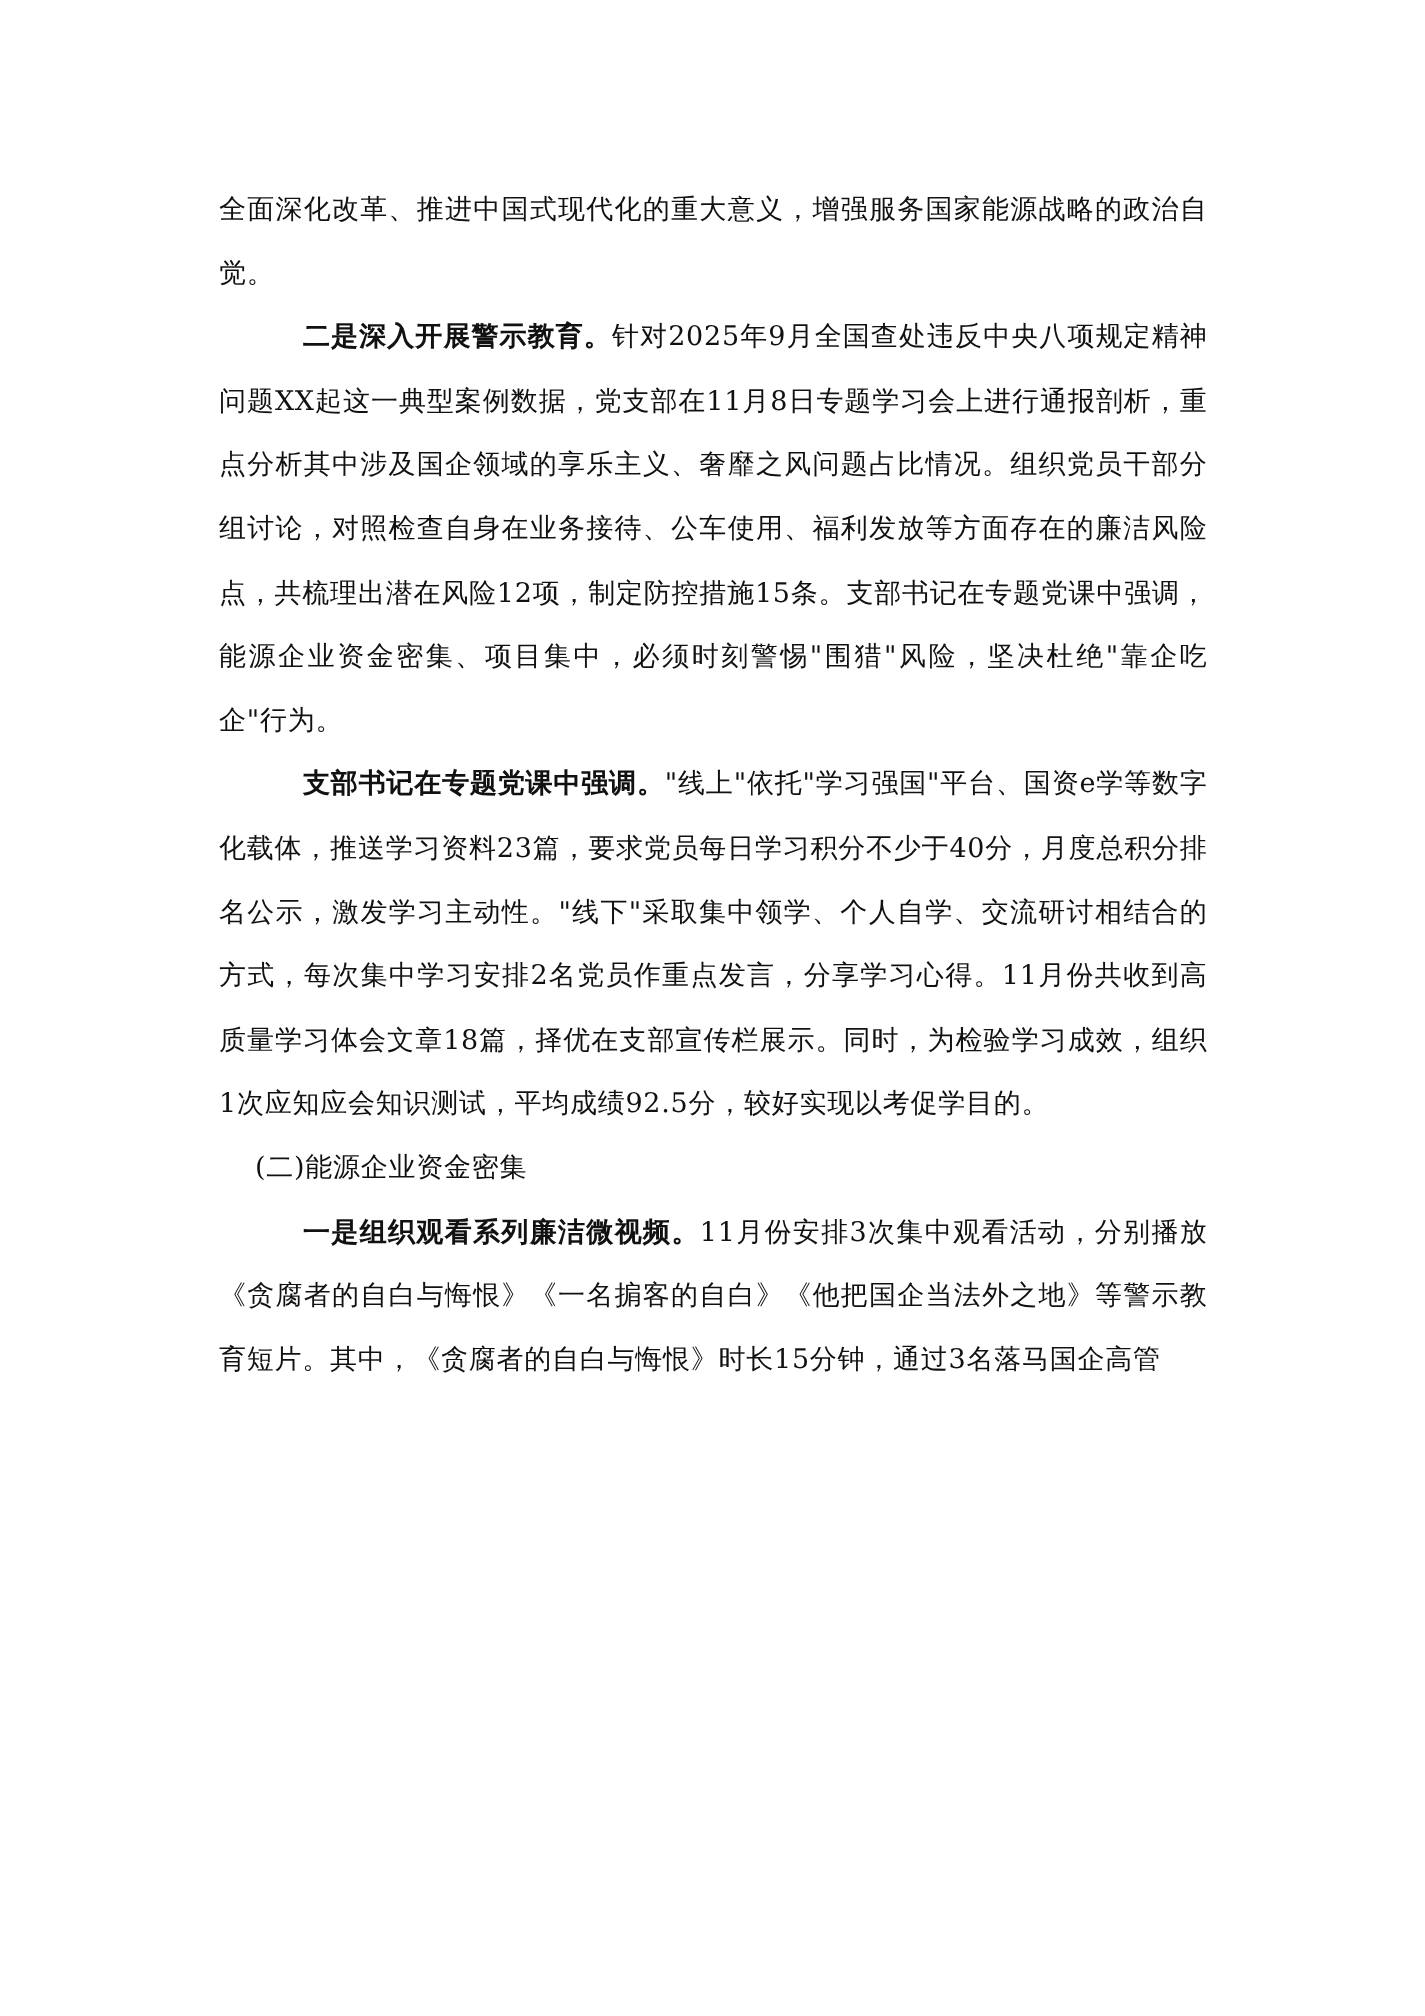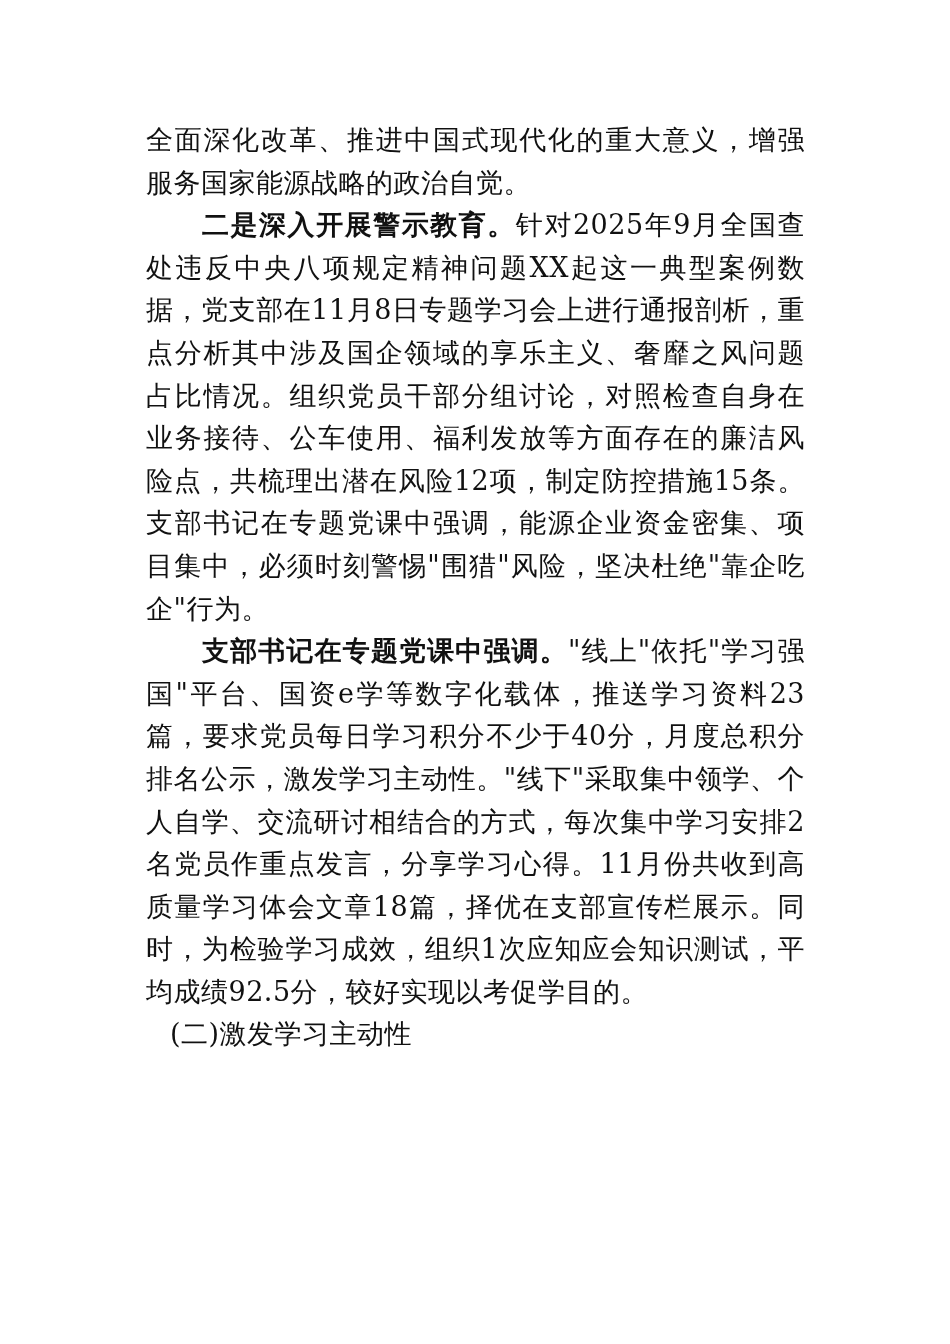--- a/index.html
+++ b/index.html
@@ -1,20 +1,20 @@
 <!DOCTYPE html>
 <html><head>
 <meta charset="utf-8">
 <style>
   html, body { margin:0; padding:0; background:#ffffff; }
   body { width:950px; height:1344px; overflow:hidden; position:relative; }
   .page { position:absolute; left:146px; top:119px; width:659px; }
   .p {
     font-family: "DejaVu Serif", "Liberation Serif", serif;
-    font-size:27px;
+    font-size:18px;
     line-height:42.6px;
     color:#111;
     margin:0;
     text-align:justify;
     text-justify:inter-character;
     letter-spacing:0.5px;
     word-break:break-all;
   }
   .indent { text-indent:56px; }
   .lead { font-weight:bold;margin-top:14px; }
@@ -27,15 +27,18 @@
   <p class="p">
     <span>全面深化改革、推进中国式现代化的重大意义，增强服务国家能源战略的政治自觉。</span>
   </p>
   <p class="p indent">
     <span class="lead">二是深入开展警示教育。</span><span>针对2025年9月全国查处违反中央八项规定精神问题XX起这一典型案例数据，党支部在11月8日专题学习会上进行通报剖析，重点分析其中涉及国企领域的享乐主义、奢靡之风问题占比情况。组织党员干部分组讨论，对照检查自身在业务接待、公车使用、福利发放等方面存在的廉洁风险点，共梳理出潜在风险12项，制定防控措施15条。支部书记在专题党课中强调，能源企业资金密集、项目集中，必须时刻警惕"围猎"风险，坚决杜绝"靠企吃企"行为。</span>
   </p>
   <p class="p indent">
     <span class="lead">支部书记在专题党课中强调。</span><span>"线上"依托"学习强国"平台、国资e学等数字化载体，推送学习资料23篇，要求党员每日学习积分不少于40分，月度总积分排名公示，激发学习主动性。"线下"采取集中领学、个人自学、交流研讨相结合的方式，每次集中学习安排2名党员作重点发言，分享学习心得。11月份共收到高质量学习体会文章18篇，择优在支部宣传栏展示。同时，为检验学习成效，组织1次应知应会知识测试，平均成绩92.5分，较好实现以考促学目的。</span>
   </p>
   <p class="p heading">
-    <span>(二)激发学习主动性</span>
+    <span>(二)能源企业资金密集</span>
+  </p>
+  <p class="p indent">
+    <span class="lead">一是组织观看系列廉洁微视频。</span><span>11月份安排3次集中观看活动，分别播放《贪腐者的自白与悔恨》《一名掮客的自白》《他把国企当法外之地》等警示教育短片。其中，《贪腐者的自白与悔恨》时长15分钟，通过3名落马国企高管</span>
   </p>
 </div>
 
 </body></html>

